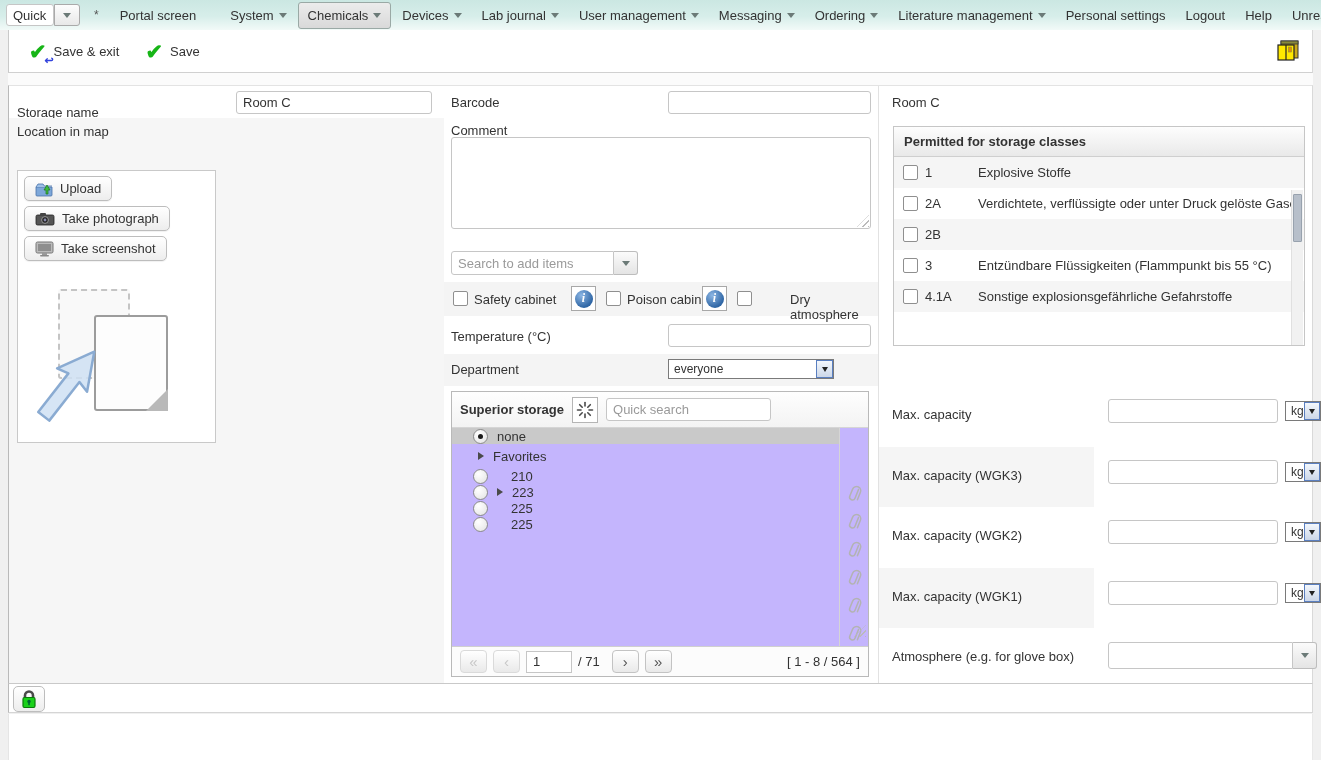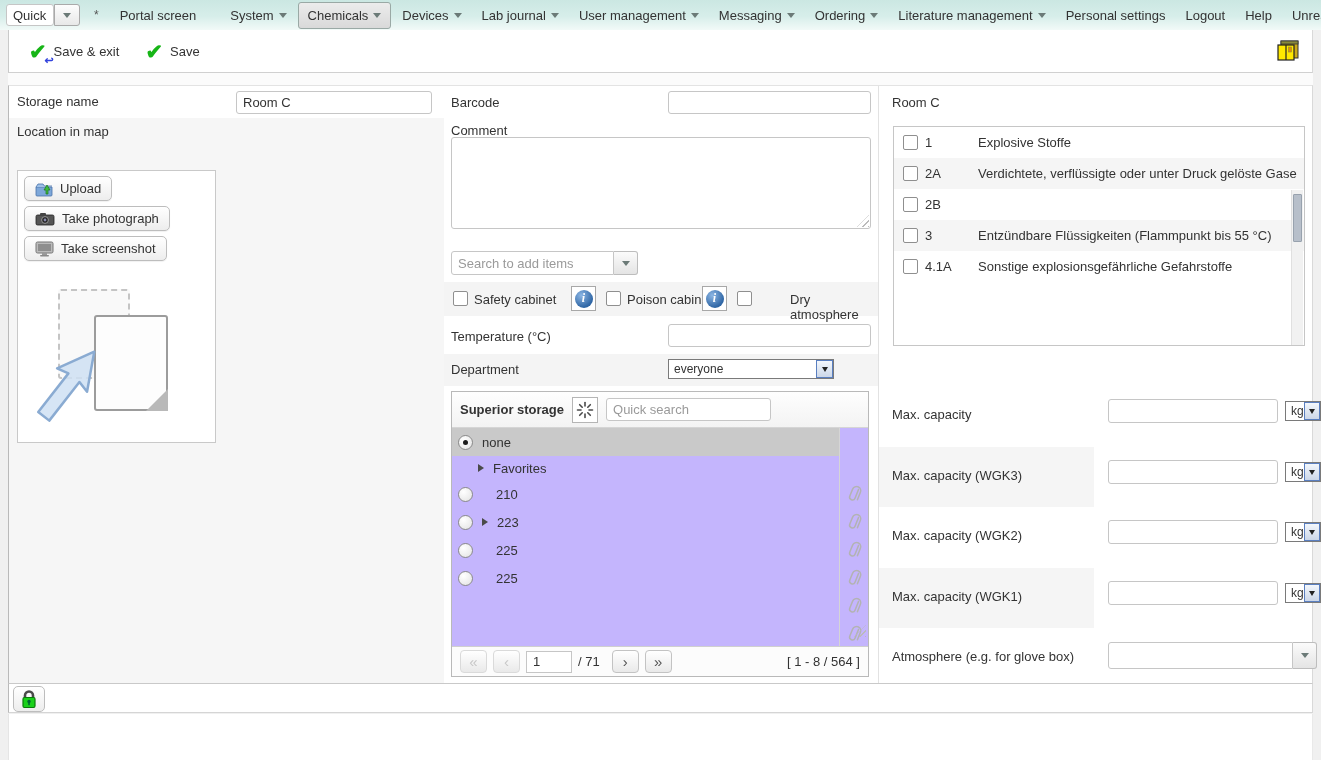--- a/index.html
+++ b/index.html
@@ -69,21 +69,21 @@
     background:linear-gradient(#f3f7fc,#ccd7e8); display:flex; align-items:center; justify-content:center; }
   .winsel .wbtn .tri-down { border-top-color:#222; border-left-width:3.5px; border-right-width:3.5px; border-top-width:5px; }
 
   
   #sspanel { position:absolute; left:442px; top:305px; width:418px; height:286px; border:1px solid #b9b9b9; background:#c4b5fd; }
   #ssheader { height:36px; border-bottom:1px solid #d5d5d5; background:linear-gradient(#fefefe,#f3f3f3); display:flex; align-items:center; padding-left:8px; gap:8px; }
   #ssheader .ttl { font-weight:bold; }
   .burstbox { width:26px; height:26px; border:1px solid #b5b5b5; background:#fff; display:flex; align-items:center; justify-content:center; cursor:pointer; }
   #ssrows { position:absolute; left:0; top:36px; width:388px; height:220px; border-right:1px solid #d5d5d5; }
   #sside { position:absolute; right:0; top:36px; width:29px; height:220px; }
-  .ss-row { height:28px; display:flex; align-items:center; padding-left:6px; gap:9px; cursor:pointer; }
+  .ss-row { height:16px; display:flex; align-items:center; padding-left:21px; gap:9px; cursor:pointer; }
   .ss-row.sel { background:#c9c9c9; }
   .ss-row.fav { height:24px; padding-left:26px; }
   .radio { width:15px; height:15px; border:1px solid #8a8a8a; border-radius:50%; background:radial-gradient(circle at 35% 30%,#ffffff,#e2e2e2); position:relative; flex:none; cursor:pointer; }
   .radio.checked::after { content:""; position:absolute; left:4px; top:4px; width:5px; height:5px; border-radius:50%; background:#1a1a1a; }
   .expander { width:0; height:0; border-top:4.5px solid transparent; border-bottom:4.5px solid transparent; border-left:6px solid #4a4a4a; flex:none; }
   .clip { height:28px; display:flex; align-items:center; justify-content:center; }
   #ssfoot { position:absolute; left:0; bottom:0; width:100%; height:30px; border-top:1px solid #cfcfcf; background:#fcfcfc;
     display:flex; align-items:center; padding:0 8px; gap:6px; }
   .pgbtn { width:27px; height:23px; border:1px solid #c3c3c3; border-radius:4px; background:linear-gradient(#ffffff,#e9e9e9);
     display:flex; align-items:center; justify-content:center; font-size:15px; color:#555; cursor:pointer; }
@@ -197,21 +197,21 @@
       <rect x="4" y="7" width="16" height="15" fill="#ffe800" stroke="#222" stroke-width="1.2"></rect>
       <line x1="12" y1="7" x2="12" y2="22" stroke="#222" stroke-width="1.2"></line>
       <rect x="14.5" y="9" width="3" height="5" fill="#e88b00" stroke="#884" stroke-width="0.6"></rect>
     </svg>
   </div>
 </div>
 <div id="gap1"></div>
 
 <div id="main">
 
-  <span class="abs lbl" style="left:8px;top:8px;">Storage name</span>
+  <span class="abs lbl" style="left:8px;top:19px;">Storage name</span>
   <input class="abs" type="text" style="left: 227px; top: 5px; width: 196px; height: 23px;" value="Room C">
   <span class="abs lbl" style="left:442px;top:9px;">Barcode</span>
   <input class="abs" type="text" style="left: 659px; top: 5px; width: 203px; height: 23px;">
 
   <div id="left-section">
     <span class="abs lbl" style="left:8px;top:6px;">Location in map</span>
     <div id="mapbox">
       <div class="mapbtn">
         <svg width="18" height="16" viewBox="0 0 18 16">
           <path d="M1 6 h16 v8 a1 1 0 0 1 -1 1 H2 a1 1 0 0 1 -1 -1 Z" fill="#7da7d9" stroke="#4a72a8" stroke-width="0.8"></path>
@@ -380,20 +380,23 @@
       <span class="pgbtn" style="margin-left:6px;">›</span>
       <span class="pgbtn">»</span>
       <span style="margin-left:auto;">[ 1 - 8 / 564 ]</span>
     </div>
   </div>
 
   <div id="rightcol">
     <span class="abs lbl" style="left:13px;top:9px;">Room C</span>
 
     <div id="clspanel">
+      <div id="clshead">
+        <span>Permitted for storage classes</span>
+      </div>
       <div class="cls-row">
         <span class="c1">
             <span class="cb"></span>
             <span>1</span>
           </span>
         <span class="c2">Explosive Stoffe</span>
       </div>
       <div class="cls-row">
         <span class="c1">
             <span class="cb"></span>

